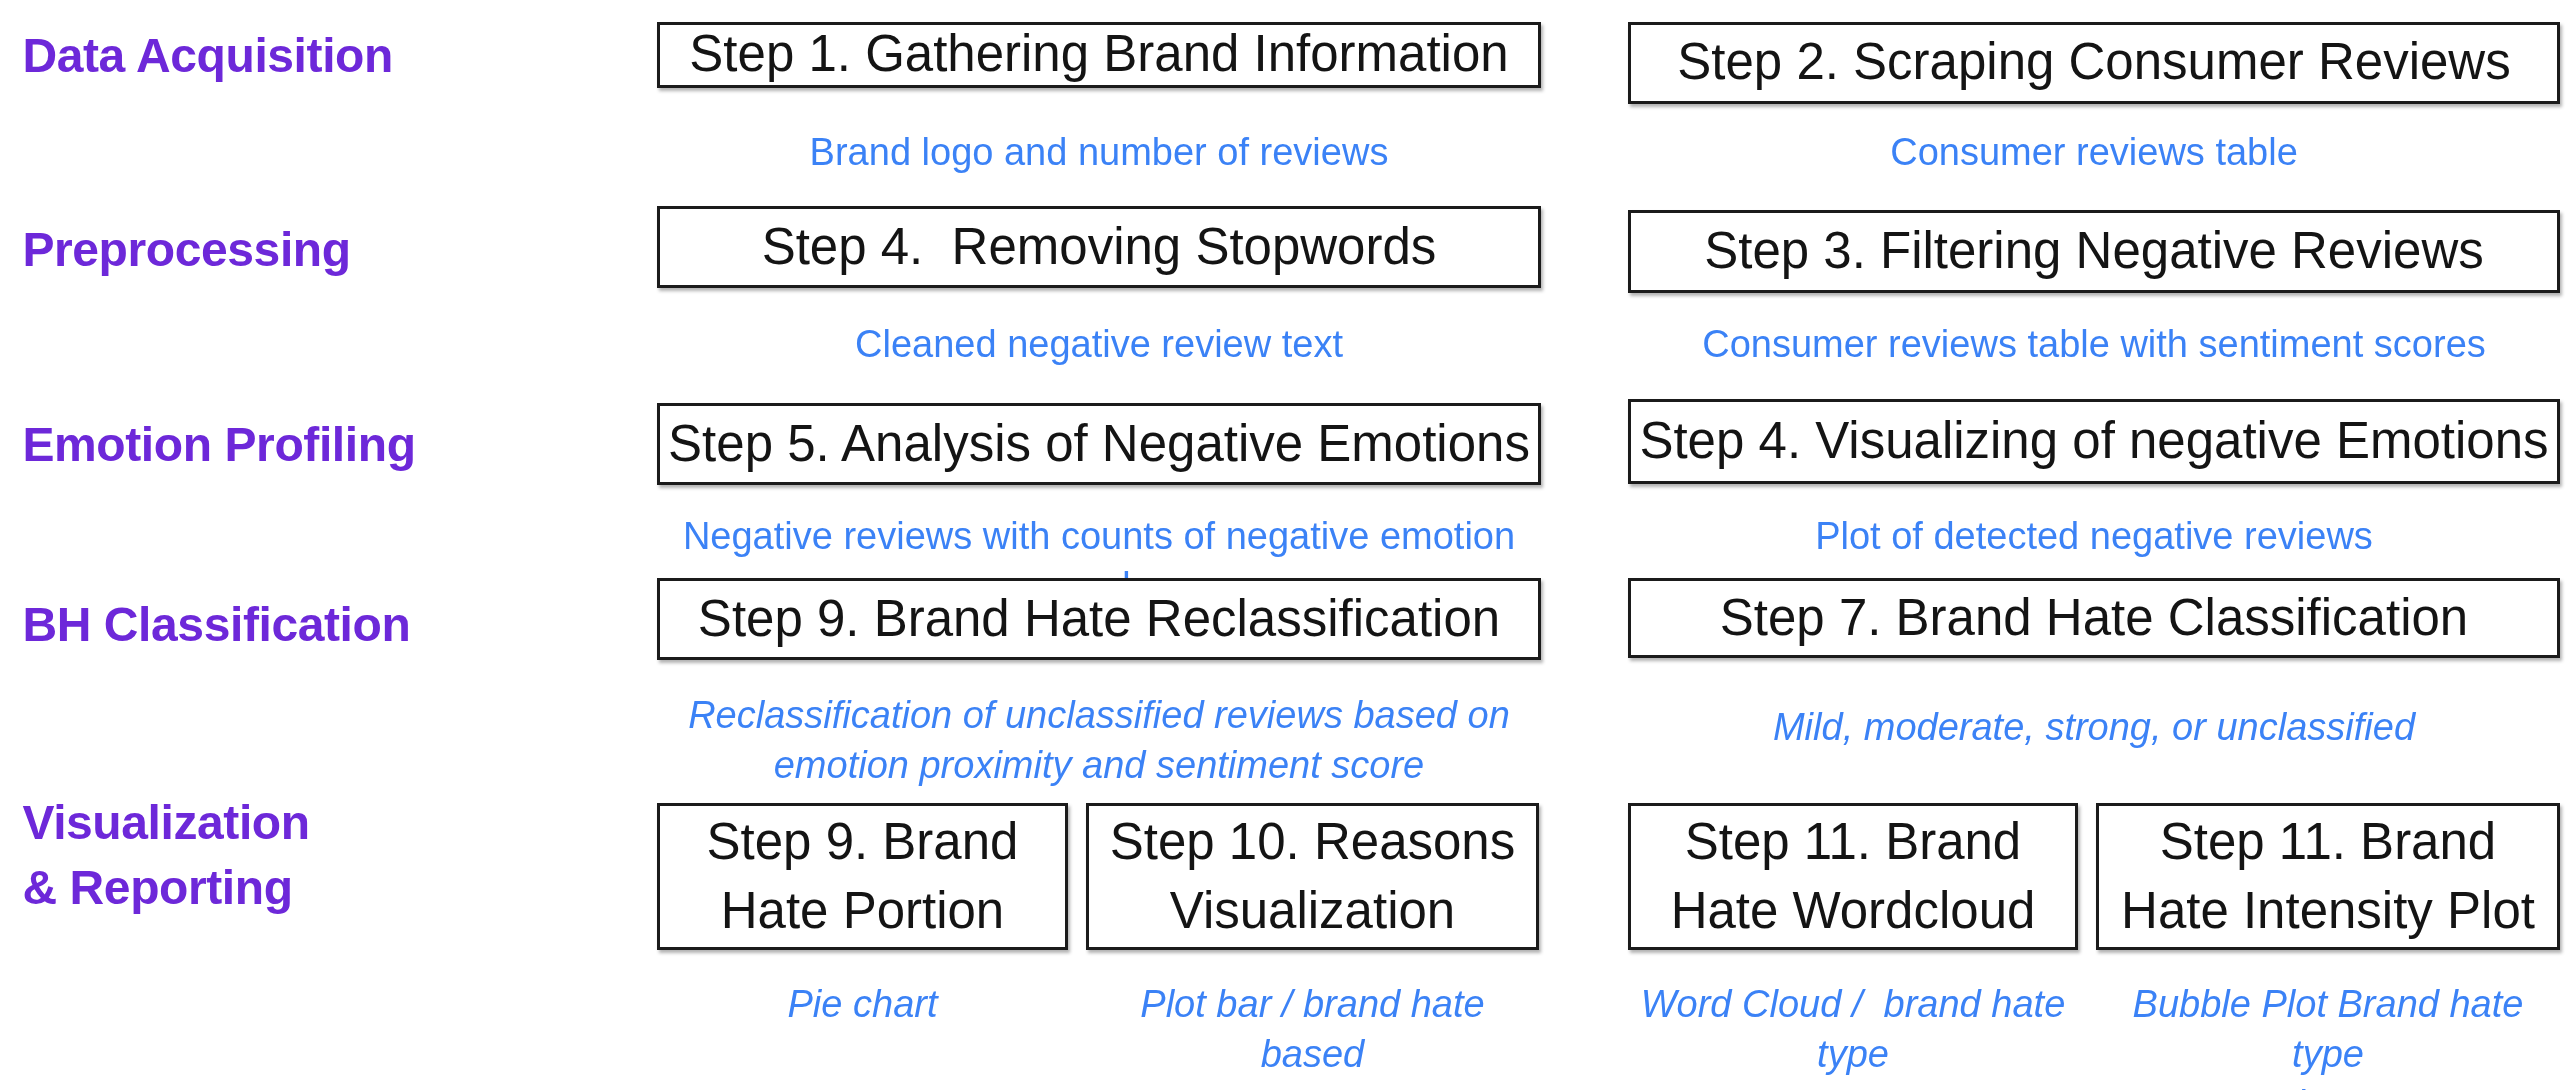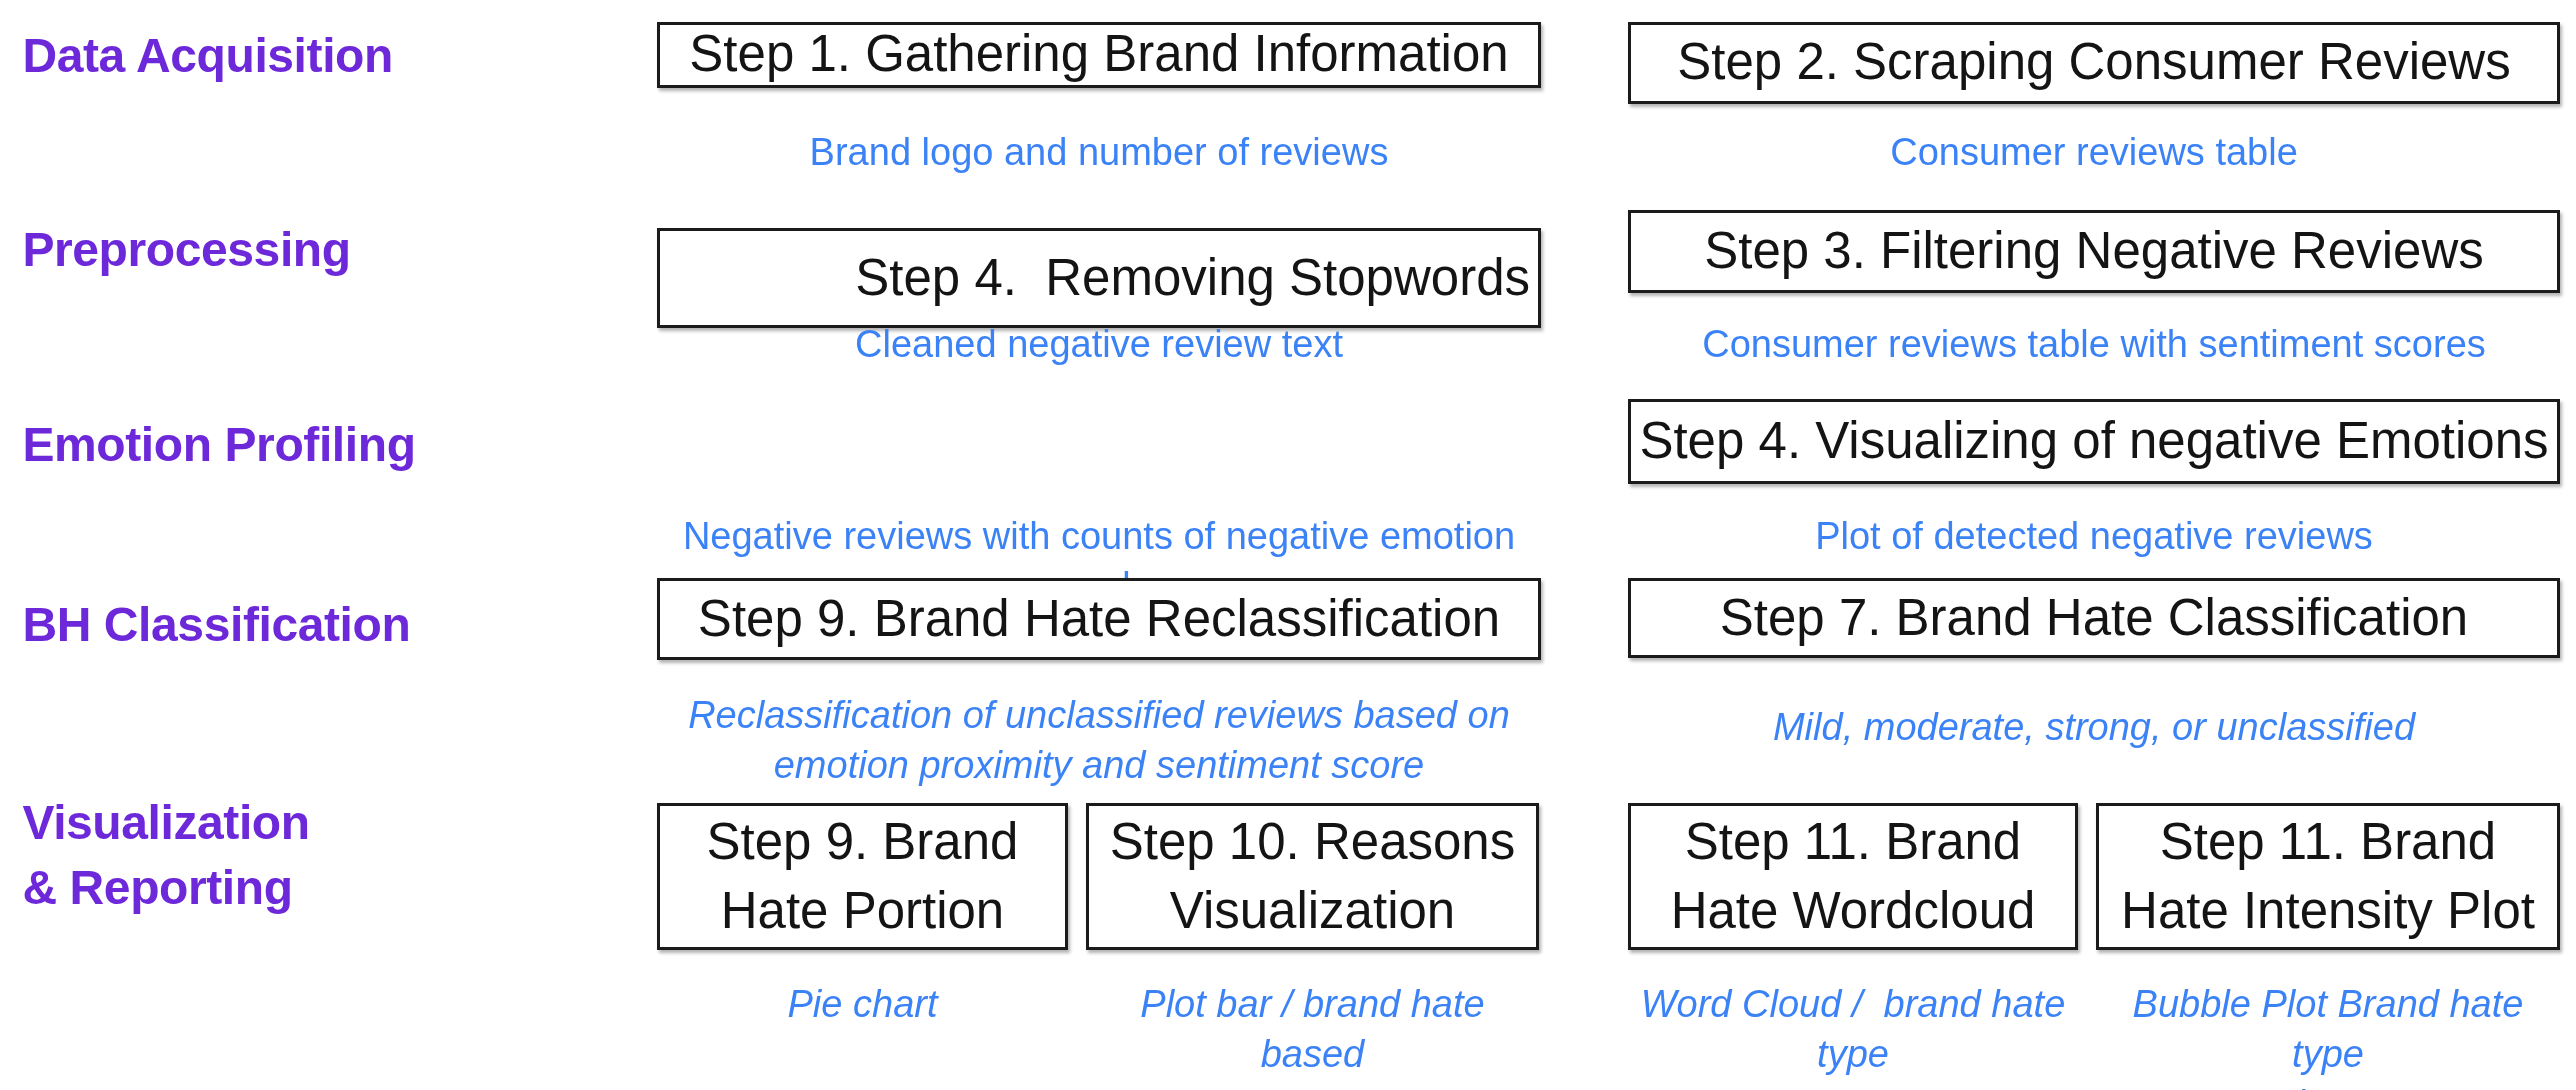--- a/index.html
+++ b/index.html
@@ -69,30 +69,33 @@
   <div class="box" style="left:657px; top:21.6px; width:884px; height:66px;">
     <div class="box-title">Step 1. Gathering Brand Information</div>
   </div>
   <div class="caption" style="left:657px; top:127px; width:884px;">Brand logo and number of reviews</div>
 
   <div class="box" style="left:1628px; top:21.6px; width:932px; height:82px;">
     <div class="box-title">Step 2. Scraping Consumer Reviews</div>
   </div>
   <div class="caption" style="left:1628px; top:127px; width:932px;">Consumer reviews table</div>
 
-  <div class="box" style="left:657px; top:228px; width:884px; height:100px;justify-content:flex-end;">
+  <div class="box" style="left:657px; top:206px; width:884px; height:82px;">
     <div class="box-title">Step 4.  Removing Stopwords</div>
   </div>
   <div class="caption" style="left:657px; top:319px; width:884px;">Cleaned negative review text</div>
 
   <div class="box" style="left:1628px; top:210px; width:932px; height:83px;">
     <div class="box-title">Step 3. Filtering Negative Reviews</div>
   </div>
   <div class="caption" style="left:1628px; top:319px; width:932px;">Consumer reviews table with sentiment scores</div>
 
+  <div class="box" style="left:657px; top:403px; width:884px; height:82px;">
+    <div class="box-title">Step 5. Analysis of Negative Emotions</div>
+  </div>
   <div class="caption" style="left:657px; top:511px; width:884px;">Negative reviews with counts of negative emotion words</div>
 
   <div class="box" style="left:1628px; top:399px; width:932px; height:85px;">
     <div class="box-title">Step 4. Visualizing of negative Emotions</div>
   </div>
   <div class="caption" style="left:1628px; top:511px; width:932px;">Plot of detected negative reviews</div>
 
   <div class="box" style="left:657px; top:578px; width:884px; height:82px;">
     <div class="box-title">Step 9. Brand Hate Reclassification</div>
   </div>

